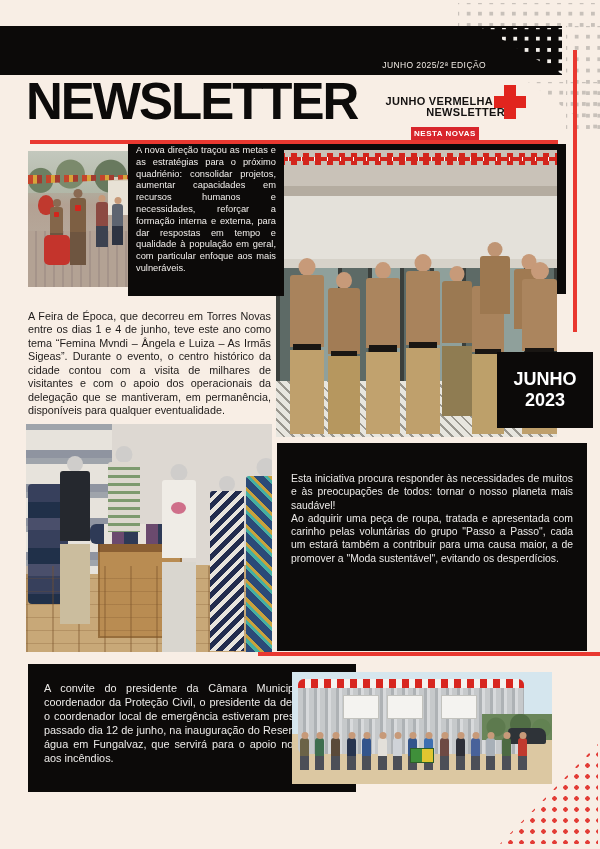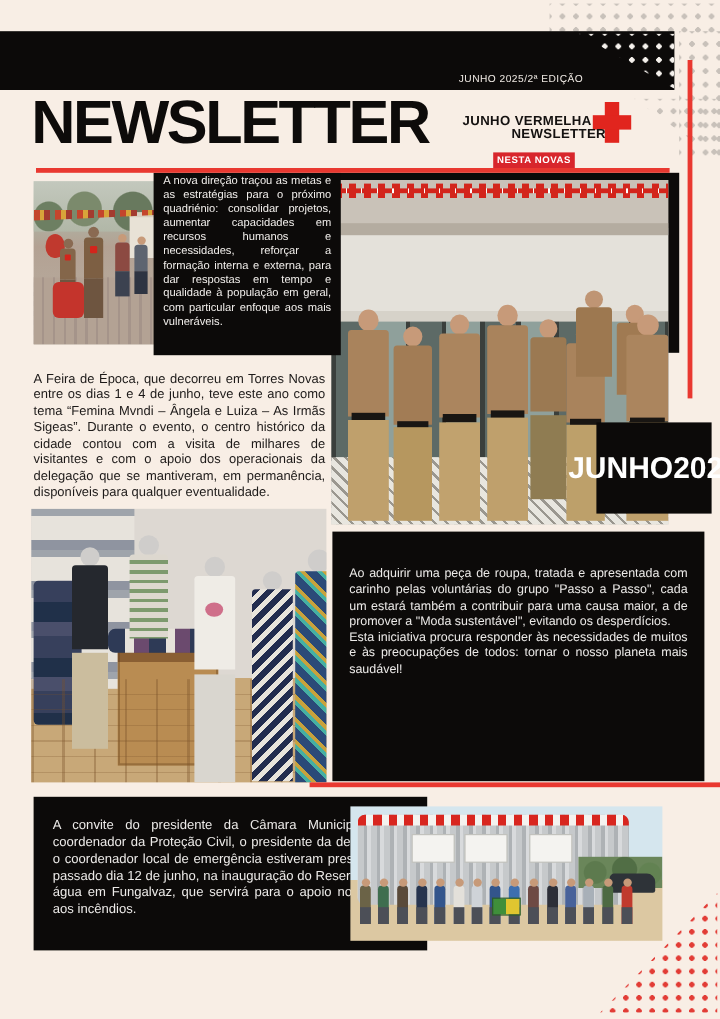--- a/index.html
+++ b/index.html
@@ -44,22 +44,22 @@
   .cross .v{position:absolute;left:10px;top:0;width:12px;height:34px;background:var(--cr);}
   .cross .h{position:absolute;left:0;top:11px;width:32px;height:12px;background:var(--cr);}
   .badge{left:411px;top:127px;width:68px;height:13px;background:#d8262c;color:#fff;
     font-size:8px;font-weight:bold;letter-spacing:.5px;text-align:center;line-height:13px;z-index:3;}
 
   
   .blackbox{background:#0c0a09;color:#f2efec;z-index:2;}
   .nesta{left:128px;top:144px;width:156px;height:152px;z-index:3;}
   .nesta h3{margin:5px 0 1px;text-align:center;font-size:12.5px;letter-spacing:.2px;color:#fff;}
   .nesta p{margin:0;padding:1px 8px;font-size:9.3px;line-height:11.8px;text-align:justify;}
-  .junho{left:497px;top:352px;width:96px;height:76px;z-index:6;display:flex;
-    align-items:center;justify-content:center;font-weight:bold;font-size:25px;line-height:1.15;color:#fff;}
+  .junho{left:497px;top:352px;width:96px;height:76px;z-index:6;display:flex;flex-direction:column;
+    align-items:center;justify-content:center;font-weight:bold;font-size:18px;line-height:1.15;color:#fff;}
   .sustent{left:277px;top:443px;width:310px;height:208px;box-sizing:border-box;padding:29px 14px 0;}
   .sustent p{margin:0;font-size:10.4px;line-height:13.3px;text-align:justify;color:#eceae8;}
   .convite{left:28px;top:664px;width:328px;height:128px;box-sizing:border-box;padding:17px 16px 0;}
   .convite p{margin:0;font-size:10.9px;line-height:14px;text-align:justify;color:#eceae8;}
   .redline2{left:258px;top:652px;width:342px;height:3.5px;background:#e93830;z-index:5;}
 
   
   .feira{left:28px;top:299px;width:243px;z-index:2;font-size:10.8px;line-height:13.5px;
     text-align:justify;color:#1d1a19;}
 
@@ -290,22 +290,22 @@
       <div class="head grayhair" style="width:16px;height:16px;"></div>
         <div class="torso" style="top:15px;height:160px;background:repeating-linear-gradient(135deg,#222c4e 0 5px,#e8e4dc 5px 9px);"></div>
     </div>
     <div class="person" style="left:220px;top:34px;width:40px;height:194px;">
       <div class="head grayhair" style="width:19px;height:19px;"></div>
         <div class="torso" style="top:18px;height:176px;background:repeating-linear-gradient(45deg,#2b4a78 0 7px,#46b0a2 7px 10px,#c8a23c 10px 13px);"></div>
     </div>
   </div>
 
   <div class="abs blackbox sustent">
+    <p>Esta iniciativa procura responder às necessidades de muitos e às preocupações de todos: tornar o nosso planeta mais saudável!</p>
     <p>Ao adquirir uma peça de roupa, tratada e apresentada com carinho pelas voluntárias do grupo "Passo a Passo", cada um estará também a contribuir para uma causa maior, a de promover a "Moda sustentável", evitando os desperdícios.</p>
-    <p>Esta iniciativa procura responder às necessidades de muitos e às preocupações de todos: tornar o nosso planeta mais saudável!</p>
   </div>
   <div class="abs redline2"></div>
 
   <div class="abs blackbox convite">
     <p>A convite do presidente da Câmara Municipal e do coordenador da Proteção Civil, o presidente da delegação e o coordenador local de emergência estiveram presentes, no passado dia 12 de junho, na inauguração do Reservatório de água em Fungalvaz, que servirá para o apoio no combate aos incêndios.</p>
   </div>
 
   <div class="abs photo ph-res">
     <div class="tank"></div>
     <div class="rim"></div>

